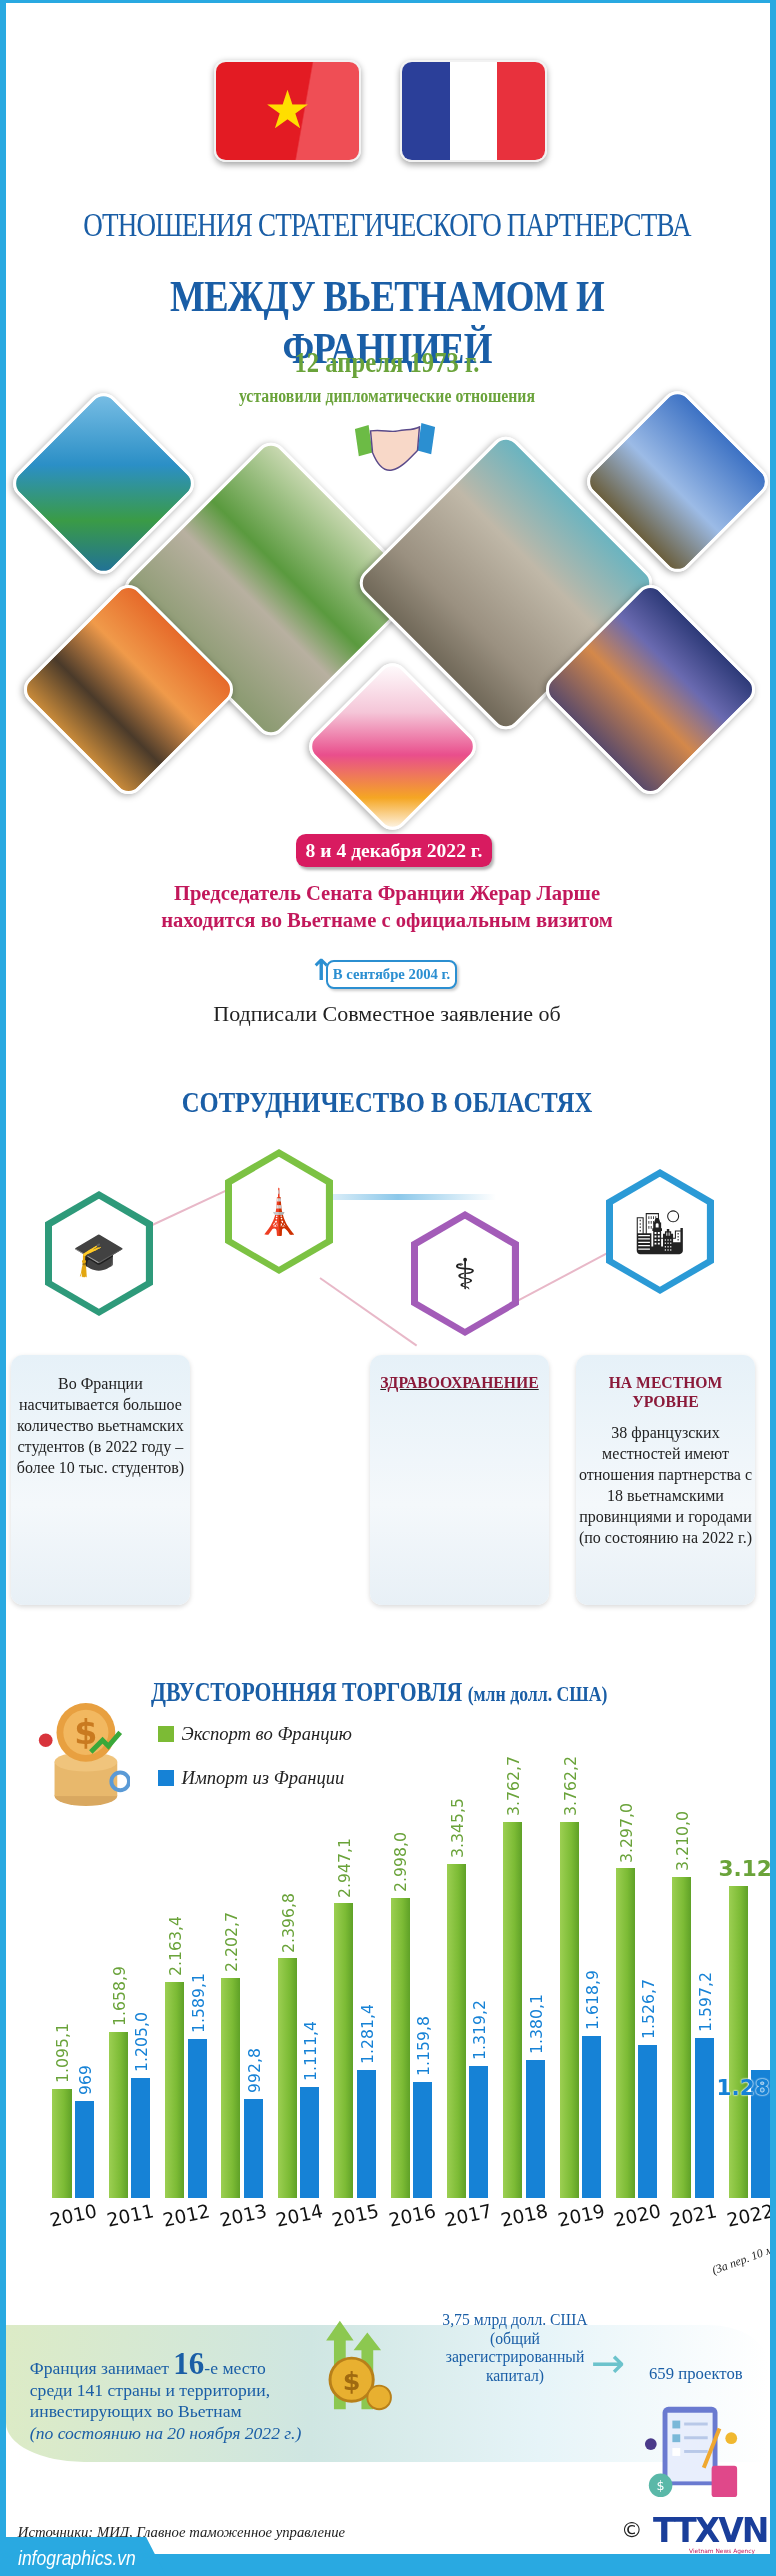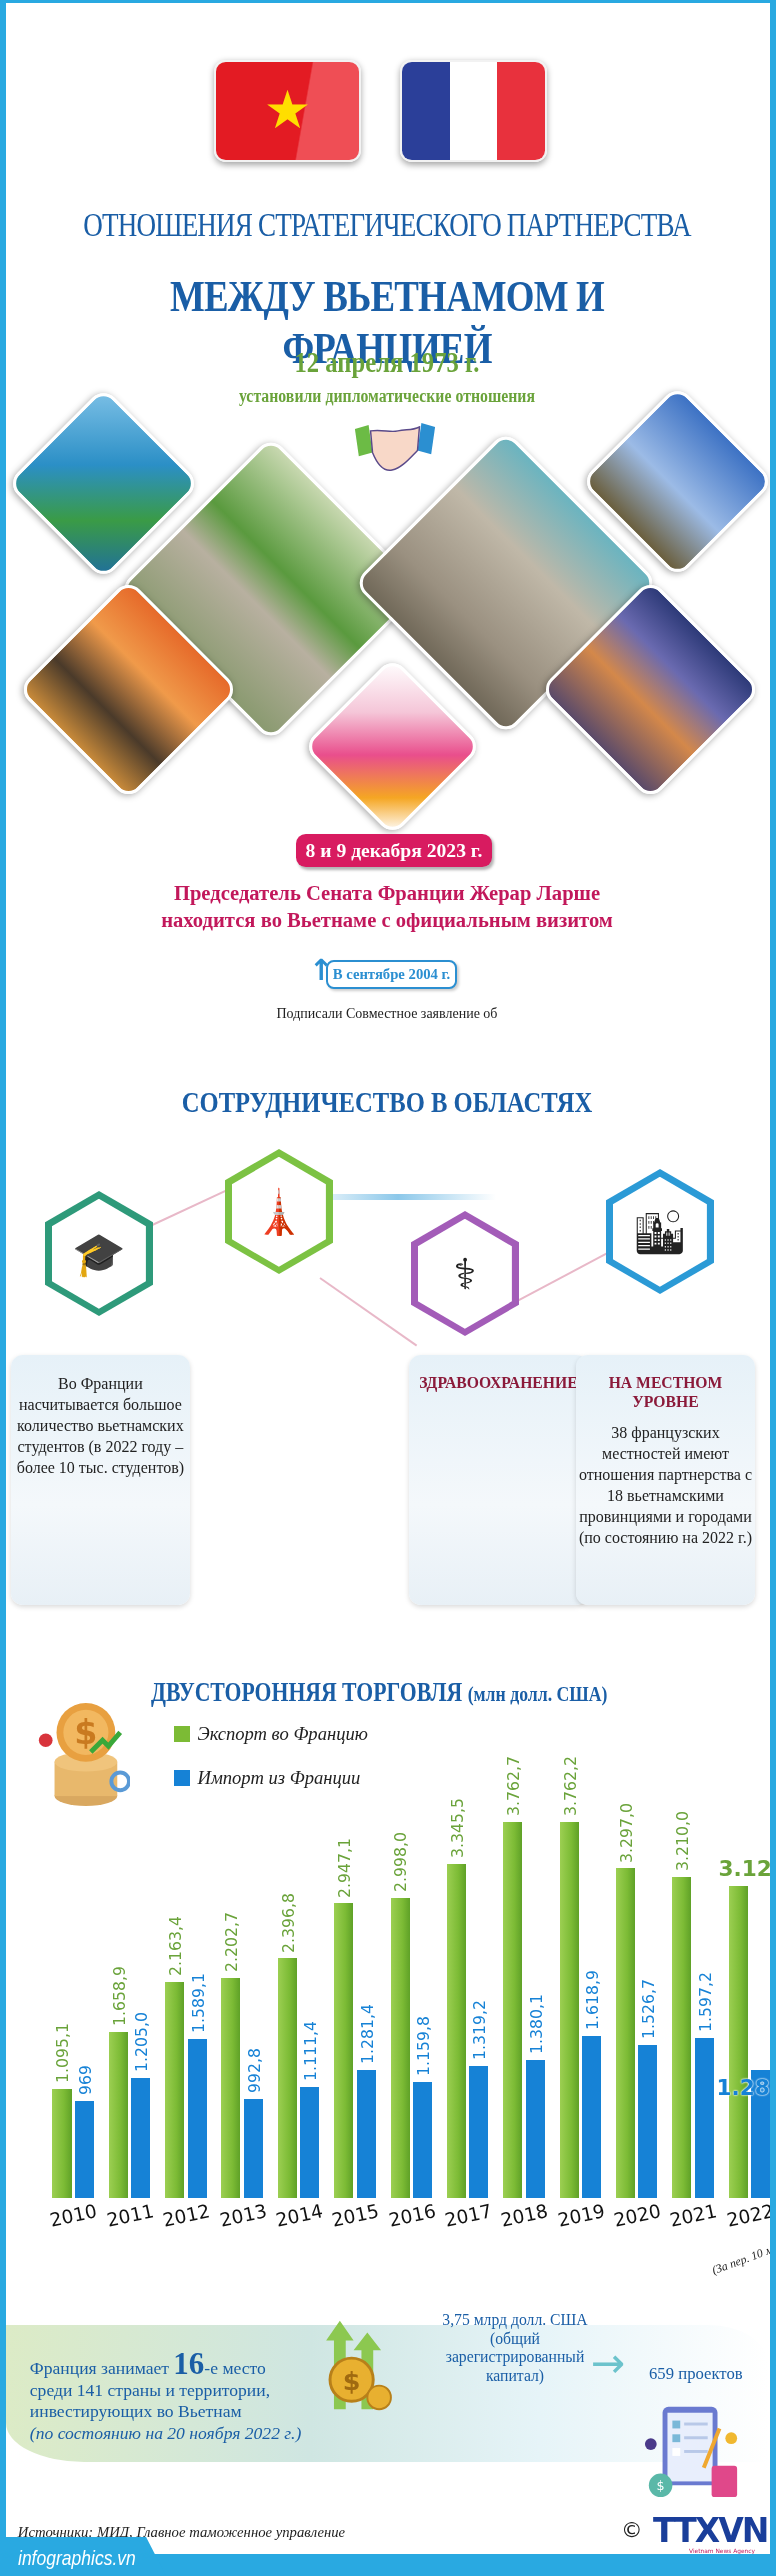--- a/index.html
+++ b/index.html
@@ -50,44 +50,44 @@
   .handshake { position: absolute; left: 345px; top: 416px; width: 88px; height: 59px; }
 
   
   .pill-date { position: absolute; left: 290px; top: 831px; width: 196px; height: 33px; border-radius: 9.8px;
                background: #d81b60; color: #fff; font-weight: bold; font-size: 19.6px; text-align: center; line-height: 33px;
                box-shadow: 2px 2.9px 2.9px rgba(0,0,0,0.3); }
   .visit-text { position: absolute; top: 877px; left: 0; width: 762px; text-align: center; color: #c2185b; font-weight: bold; font-size: 20.6px; line-height: 26.5px; }
   .arrow-up { position: absolute; left: 303px; top: 953px; color: #2b8fd1; font-size: 29px; font-family: "DejaVu Sans", sans-serif; line-height: 1; font-weight: bold; }
   .pill-2013 { position: absolute; left: 320px; top: 957px; width: 131px; height: 29px; border-radius: 7.8px; border: 2px solid #2b8fd1;
                color: #2b8fd1; font-weight: bold; font-size: 14.7px; text-align: center; line-height: 25.5px; background: #fff; box-shadow: 2px 2px 2.9px rgba(0,0,0,0.2); }
-  .joint-text { position: absolute; top: 999px; left: 0; width: 762px; text-align: center; font-size: 14px; line-height: 24.5px; color: #222; }
+  .joint-text { position: absolute; top: 999px; left: 0; width: 762px; text-align: center; font-size: 22px; line-height: 24.5px; color: #222; }
 
   
   .coop-title { position: absolute; top: 1083px; left: 0; width: 762px; text-align: center; font-size: 29px; font-weight: bold; color: #1a5ea6; transform: scaleX(0.85); }
   .hex { position: absolute; width: 108px; height: 125px; clip-path: polygon(50% 0, 100% 25%, 100% 75%, 50% 100%, 0 75%, 0 25%); }
   .hex-inner { position: absolute; left: 6.9px; top: 7.8px; width: 94px; height: 110px; background: #fff; clip-path: polygon(50% 0, 100% 25%, 100% 75%, 50% 100%, 0 75%, 0 25%);
                display: flex; align-items: center; justify-content: center; font-size: 43px; font-family: "DejaVu Sans", sans-serif; }
   .hex1 { left: 39px; top: 1188px; background: #2e9a7a; }
   .hex2 { left: 219px; top: 1146px; background: #7cc243; }
   .hex3 { left: 405px; top: 1208px; background: #a35cb8; }
   .hex4 { left: 600px; top: 1166px; background: #2b9ad6; }
   .connector { position: absolute; height: 2px; background: #e8b8c8; transform-origin: 0 50%; }
 
   .card { position: absolute; top: 1352px; width: 179px; height: 250px; border-radius: 11.8px;
           background: linear-gradient(180deg, #e6f1f8 0%, #f4f8fb 60%, #e8f0f6 100%); box-shadow: 0 2px 4.9px rgba(0,0,0,0.15); text-align: center; padding-top: 17.6px; }
   .card h3 { font-size: 15.7px; line-height: 19.6px; color: #8b1a3a; font-weight: bold; margin-bottom: 9.8px; }
   .card p { font-size: 16px; line-height: 21px; color: #222; }
-  .c1 { left: 4.9px; } .c2 { left: 192px; } .c3 { left: 403px; } .c4 { left: 570px; }
+  .c1 { left: 4.9px; } .c2 { left: 192px; } .c3 { left: 364px; text-decoration: underline; } .c4 { left: 570px; }
 
   
   .coin-icon { position: absolute; left: 25.5px; top: 1690px; width: 98px; height: 118px; }
   .trade-title { position: absolute; left: 145px; top: 1674px; font-size: 26.5px; color: #1a5ea6; font-weight: bold; transform: scaleX(0.82); transform-origin: left; white-space: nowrap; }
   .trade-title .unit { font-size: 21.6px; }
-  .legend-row { position: absolute; left: 168px; display: flex; align-items: center; gap: 7.8px; font-style: italic; font-size: 18.6px; color: #222; }
+  .legend-row { position: absolute; left: 152px; display: flex; align-items: center; gap: 7.8px; font-style: italic; font-size: 18.6px; color: #222; }
   .legend-row .sw { width: 15.7px; height: 15.7px; }
   .lg1 { top: 1720px; } .lg2 { top: 1764px; }
 
   .chart { position: absolute; left: 19.6px; top: 1803px; width: 735px; height: 441px; }
   .bar { position: absolute; bottom: 0; width: 19.6px; }
   .bar.exp { background: linear-gradient(90deg, #9ccf52 0%, #7cbb35 60%, #5fa127 100%); }
   .bar.imp { background: #1682d6; }
   .val { position: absolute; transform: rotate(-90deg); transform-origin: 0 0; font-family: "DejaVu Sans", sans-serif; font-size: 15.7px; white-space: nowrap; }
   .val.exp { color: #6aa33a; }
   .val.imp { color: #1682d6; }
@@ -141,21 +141,21 @@
   <div class="diamond d3"></div>
   <div class="diamond d5"></div>
   <div class="diamond d7"></div>
   <div class="diamond d6"></div>
   <svg class="handshake" viewBox="0 0 90 60">
     <path d="M4 10 L18 6 L22 34 L8 38 Z" fill="#6cbb45"></path>
     <path d="M86 8 L72 4 L68 32 L82 36 Z" fill="#2b8fd1"></path>
     <path d="M20 12 C32 10 40 14 48 12 C56 10 62 12 70 8 L68 32 C60 40 52 50 42 52 C32 54 26 44 22 34 Z" fill="#f8d8c8" stroke="#5a4a8a" stroke-width="1.5"></path>
   </svg>
 
-  <div class="pill-date">8 и 9 декабря 2023 г.</div>
+  <div class="pill-date">8 и 4 декабря 2022 г.</div>
   <div class="visit-text">
     <div>Председатель Сената Франции Жерар Ларше</div>
     <div>находится во Вьетнаме с официальным визитом</div>
   </div>
   <div class="arrow-up">↑</div>
   <div class="pill-2013">В сентябре 2004 г.</div>
   <div class="joint-text">
     <div>Подписали Совместное заявление об</div>
   </div>
 

